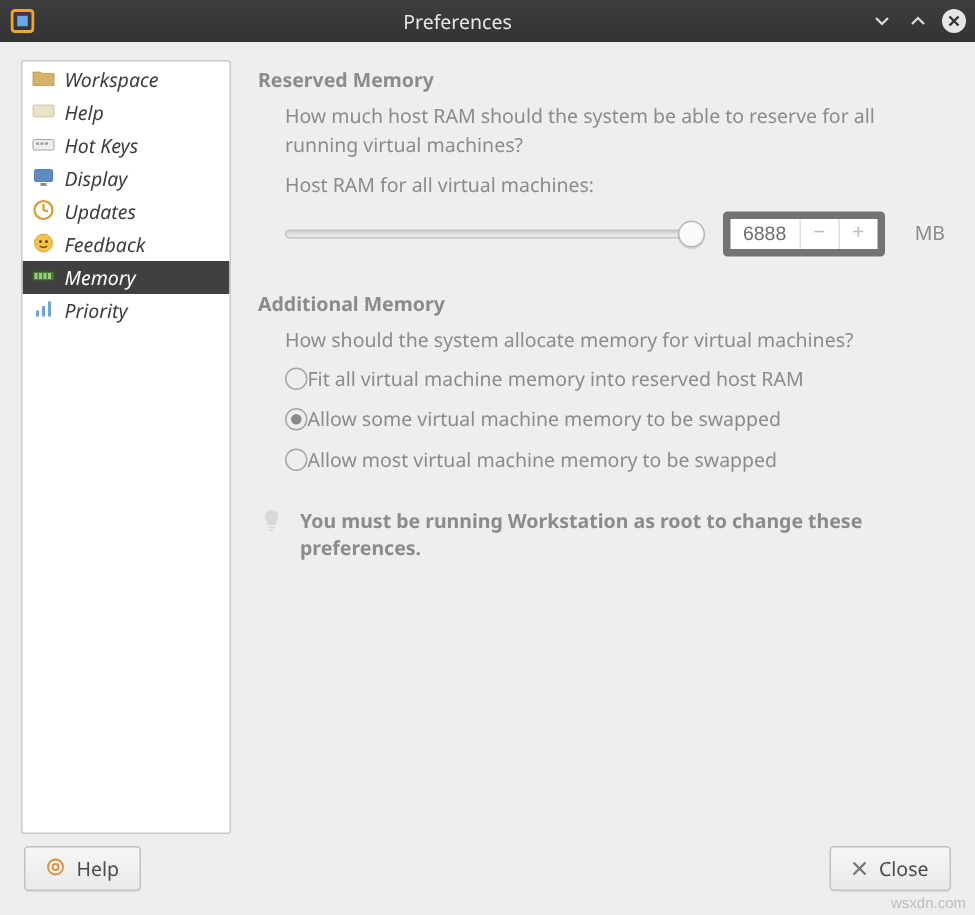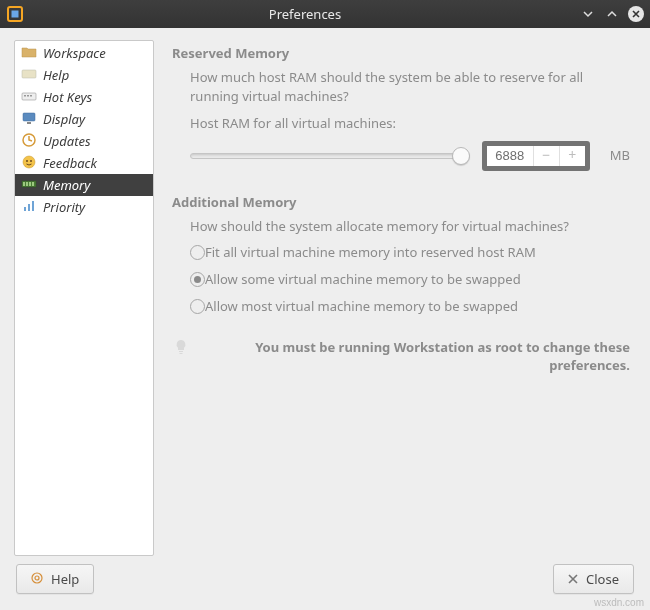--- a/index.html
+++ b/index.html
@@ -192,21 +192,21 @@
     border-radius: 50%;
   }
   .tip-row {
     display: flex;
     align-items: flex-start;
     gap: 10px;
     padding-left: 0;
     margin-top: 22px;
   }
   .tip-icon { color: #c9c9c9; font-size: 16px; width: 18px; text-align:center; }
-  .tip-text { font-weight: bold; color: #8b8b8b; font-size: 13px; flex:1; line-height:1.4;text-align:right; }
+  .tip-text { font-weight: bold; color: #8b8b8b; font-size: 13px; flex:1; line-height:1.4; }
   
   .footer {
     display: flex;
     justify-content: space-between;
     padding: 8px 2px 10px 2px;
   }
   .btn {
     display: flex;
     align-items: flex-end;
     gap: 8px;

